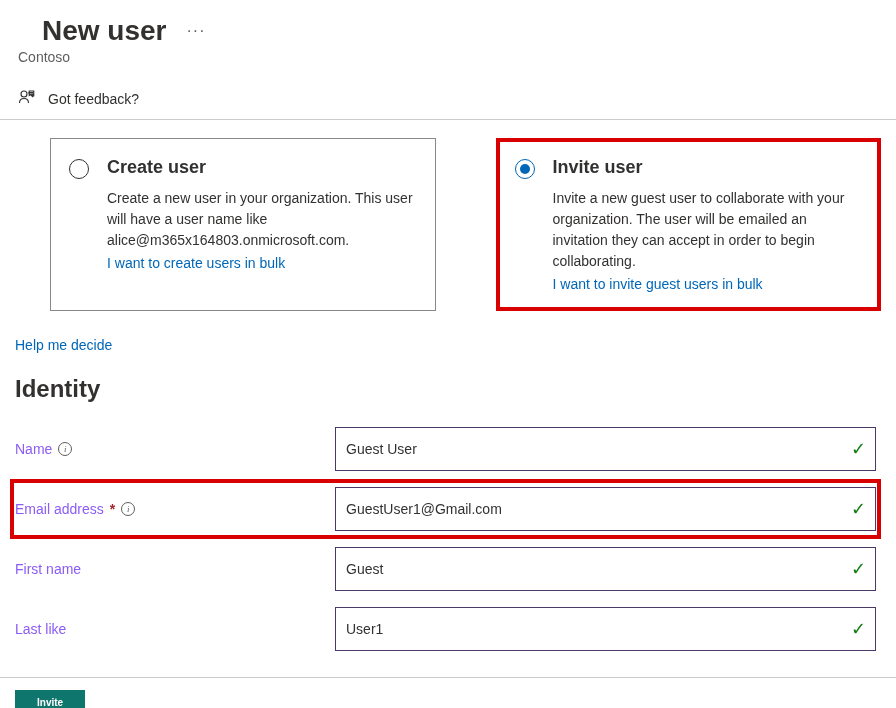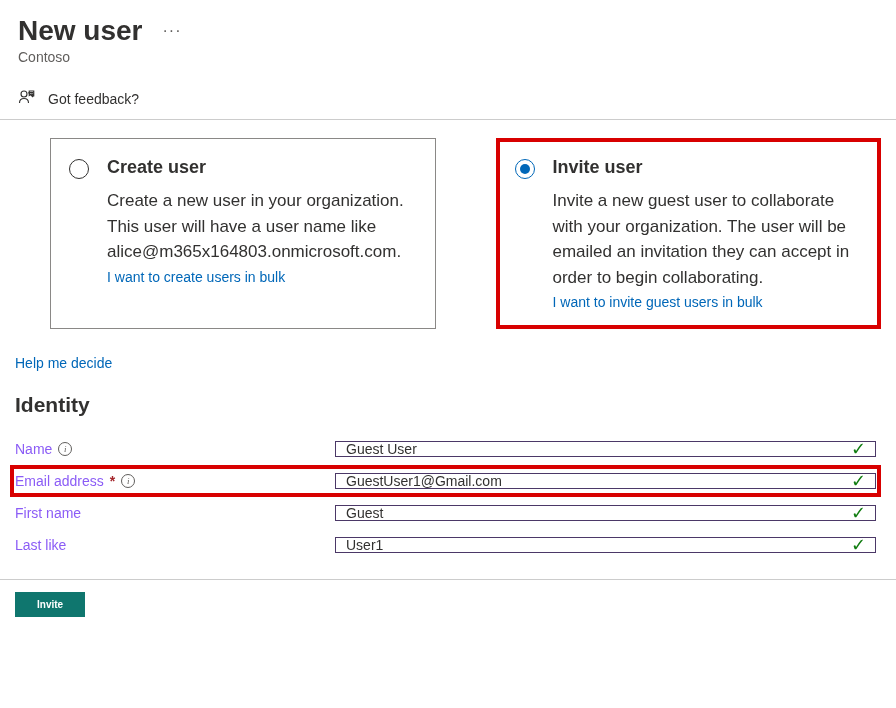--- a/index.html
+++ b/index.html
@@ -19,20 +19,21 @@
     }
     .title-row {
       display: flex;
       align-items: center;
       gap: 20px;
     }
     .page-title {
       font-size: 28px;
       font-weight: 600;
       color: #323130;
+      margin-left: 24px;
     }
     .more-icon {
       font-size: 16px;
       color: #605e5c;
       cursor: pointer;
       letter-spacing: 1px;
     }
     .subtitle {
       font-size: 14px;
       color: #605e5c;
@@ -97,40 +98,40 @@
     }
     .option-content {
       flex: 1;
     }
     .option-title {
       font-size: 18px;
       font-weight: 600;
       margin-bottom: 10px;
     }
     .option-desc {
-      font-size: 17px;
+      font-size: 14px;
       line-height: 1.5;
       color: #323130;
       margin-bottom: 4px;
     }
     .option-link {
       font-size: 14px;
       color: #0067b8;
       text-decoration: none;
       cursor: pointer;
     }
     .help-link {
       display: inline-block;
       padding: 14px 0 0 15px;
       color: #0067b8;
       font-size: 14px;
       cursor: pointer;
     }
     .section-title {
-      font-size: 21px;
+      font-size: 24px;
       font-weight: 600;
       padding: 22px 0 8px 15px;
     }
     .form-container {
       padding: 8px 15px 10px 10px;
     }
     .form-row {
       display: flex;
       align-items: center;
       padding: 8px 5px;
@@ -168,21 +169,21 @@
       font-family: serif;
       color: #605e5c;
       cursor: pointer;
     }
     .field-input-wrap {
       flex: 1;
       position: relative;
     }
     .field-input {
       width: 100%;
-      height: 16px;
+      height: 44px;
       border: 1px solid #4b3867;
       padding: 0 36px 0 10px;
       font-size: 14px;
       color: #323130;
       outline: none;
       font-family: inherit;
     }
     .check-icon {
       position: absolute;
       right: 10px;

